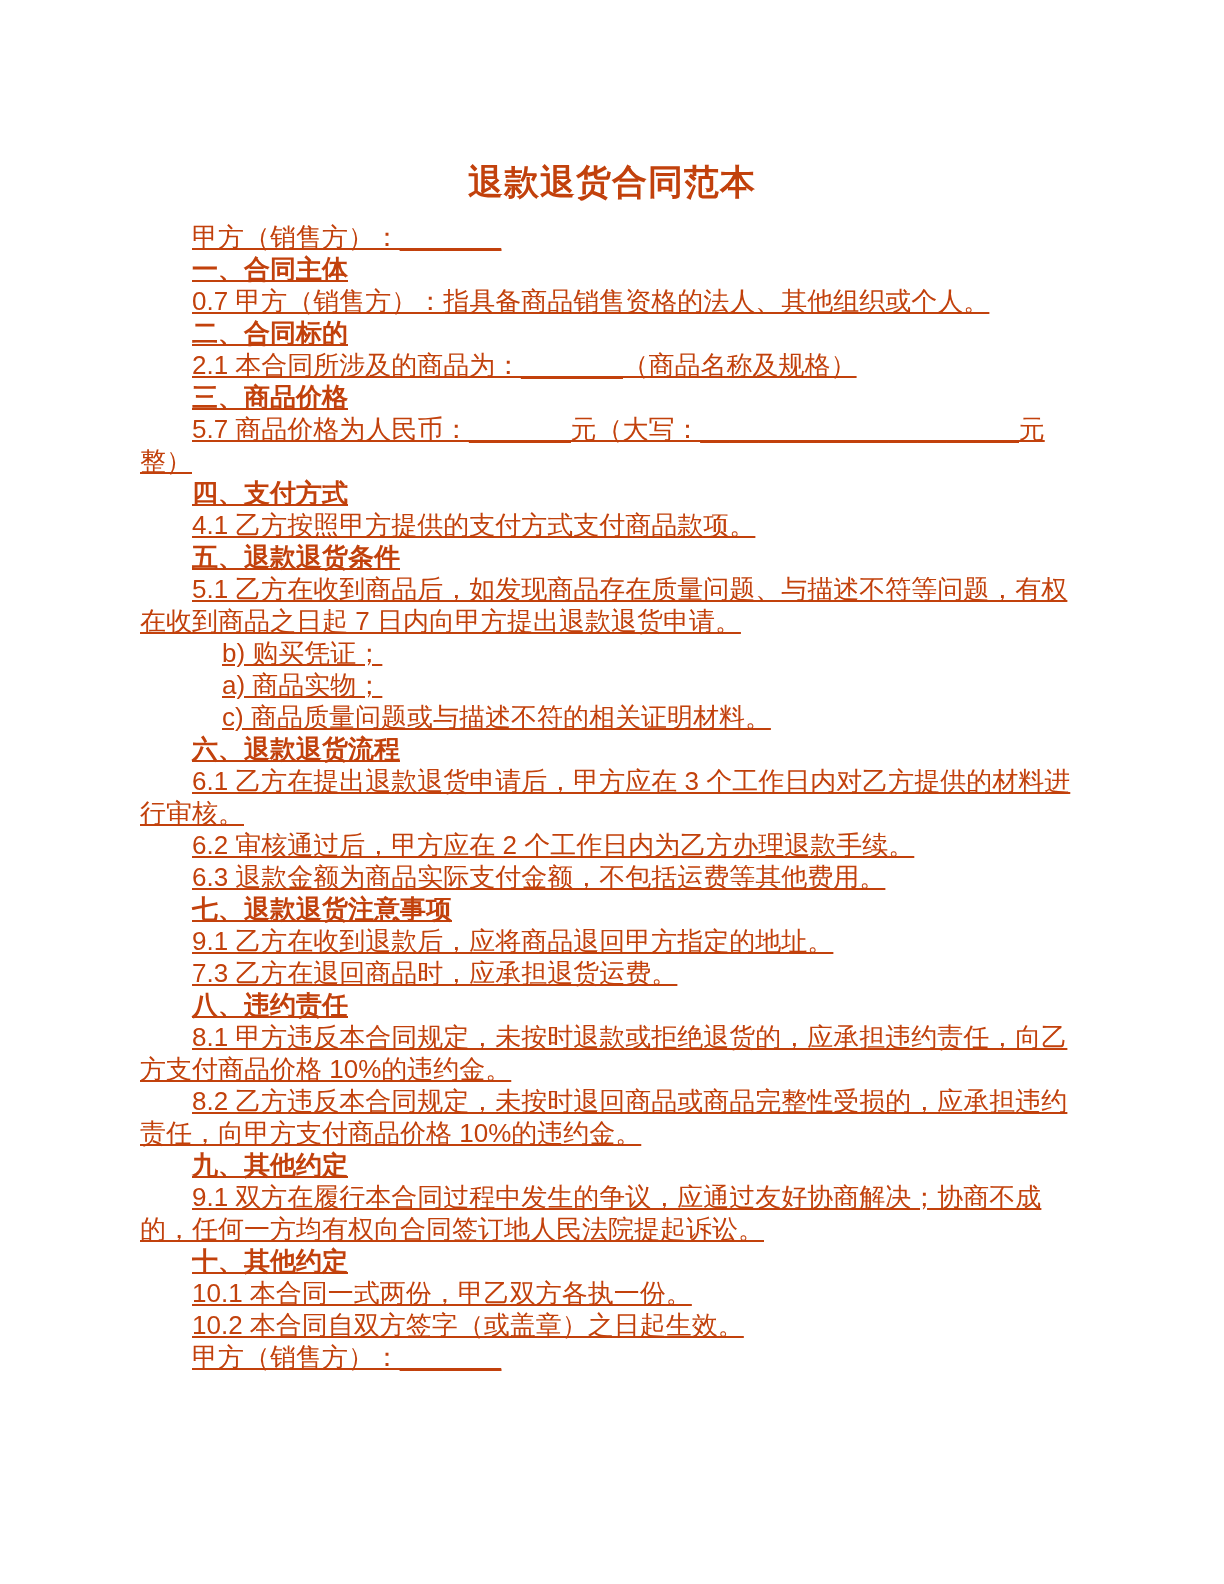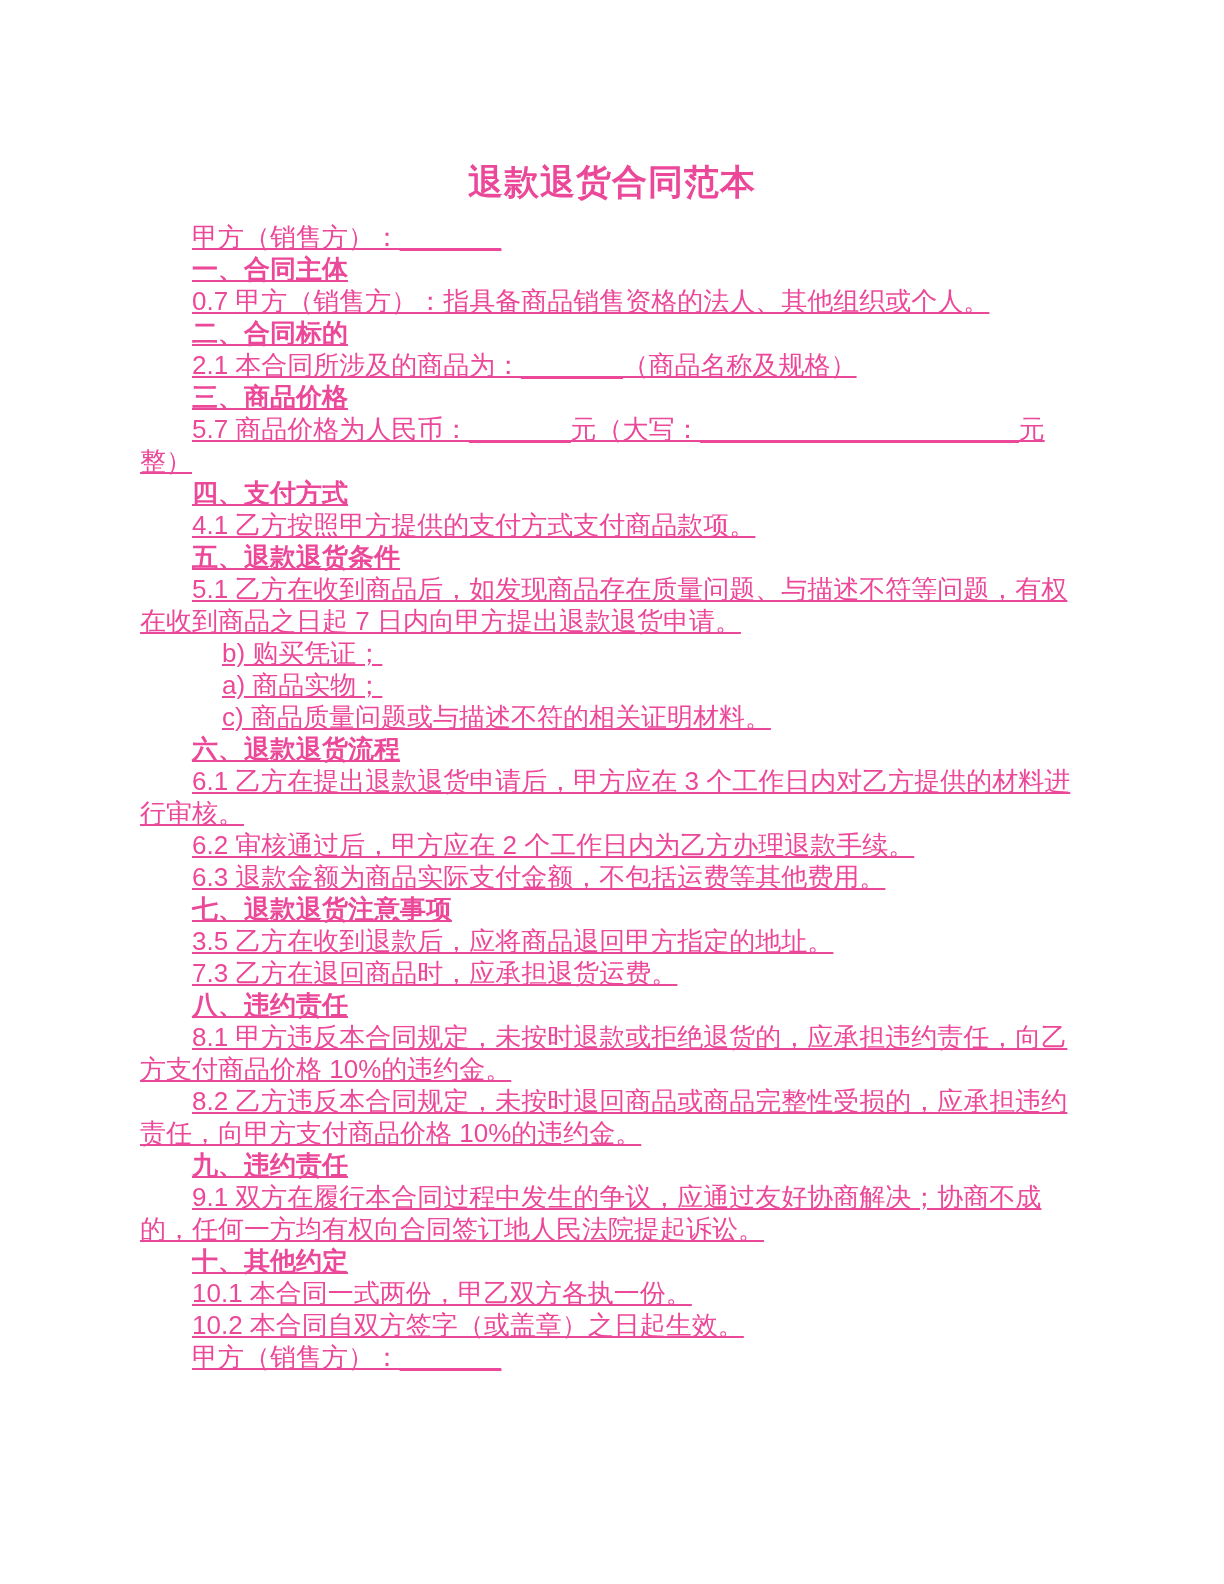--- a/index.html
+++ b/index.html
@@ -5,21 +5,21 @@
   html, body {
     margin: 0;
     padding: 0;
     background: #ffffff;
   }
   .page {
     position: relative;
     width: 1224px;
     height: 1584px;
     background: #ffffff;
-    color: #ec4899;
+    color: #c2410c;
     font-family: "Liberation Sans", "DejaVu Sans", sans-serif;
     overflow: hidden;
   }
   .content {
     padding: 160px 140px 0 140px;
     width: 944px;
   }
   .doc-title {
     margin: 0 0 17px 0;
     font-size: 35px;
@@ -66,26 +66,26 @@
         <p class="heading">五、退款退货条件</p>
         <p class="para">5.1 乙方在收到商品后，如发现商品存在质量问题、与描述不符等问题，有权在收到商品之日起 7 日内向甲方提出退款退货申请。</p>
         <p class="list-item">b) 购买凭证；</p>
         <p class="list-item">a) 商品实物；</p>
         <p class="list-item">c) 商品质量问题或与描述不符的相关证明材料。</p>
         <p class="heading">六、退款退货流程</p>
         <p class="para">6.1 乙方在提出退款退货申请后，甲方应在 3 个工作日内对乙方提供的材料进行审核。</p>
         <p class="para">6.2 审核通过后，甲方应在 2 个工作日内为乙方办理退款手续。</p>
         <p class="para">6.3 退款金额为商品实际支付金额，不包括运费等其他费用。</p>
         <p class="heading">七、退款退货注意事项</p>
-        <p class="para">3.5 乙方在收到退款后，应将商品退回甲方指定的地址。</p>
+        <p class="para">9.1 乙方在收到退款后，应将商品退回甲方指定的地址。</p>
         <p class="para">7.3 乙方在退回商品时，应承担退货运费。</p>
         <p class="heading">八、违约责任</p>
         <p class="para">8.1 甲方违反本合同规定，未按时退款或拒绝退货的，应承担违约责任，向乙方支付商品价格 10%的违约金。</p>
         <p class="para">8.2 乙方违反本合同规定，未按时退回商品或商品完整性受损的，应承担违约责任，向甲方支付商品价格 10%的违约金。</p>
-        <p class="heading">九、违约责任</p>
+        <p class="heading">九、其他约定</p>
         <p class="para">9.1 双方在履行本合同过程中发生的争议，应通过友好协商解决；协商不成的，任何一方均有权向合同签订地人民法院提起诉讼。</p>
         <p class="heading">十、其他约定</p>
         <p class="para">10.1 本合同一式两份，甲乙双方各执一份。</p>
         <p class="para">10.2 本合同自双方签字（或盖章）之日起生效。</p>
         <p class="para">甲方（销售方）：_______</p>
       </div>
   </div>
 </div>
 
 </body></html>

